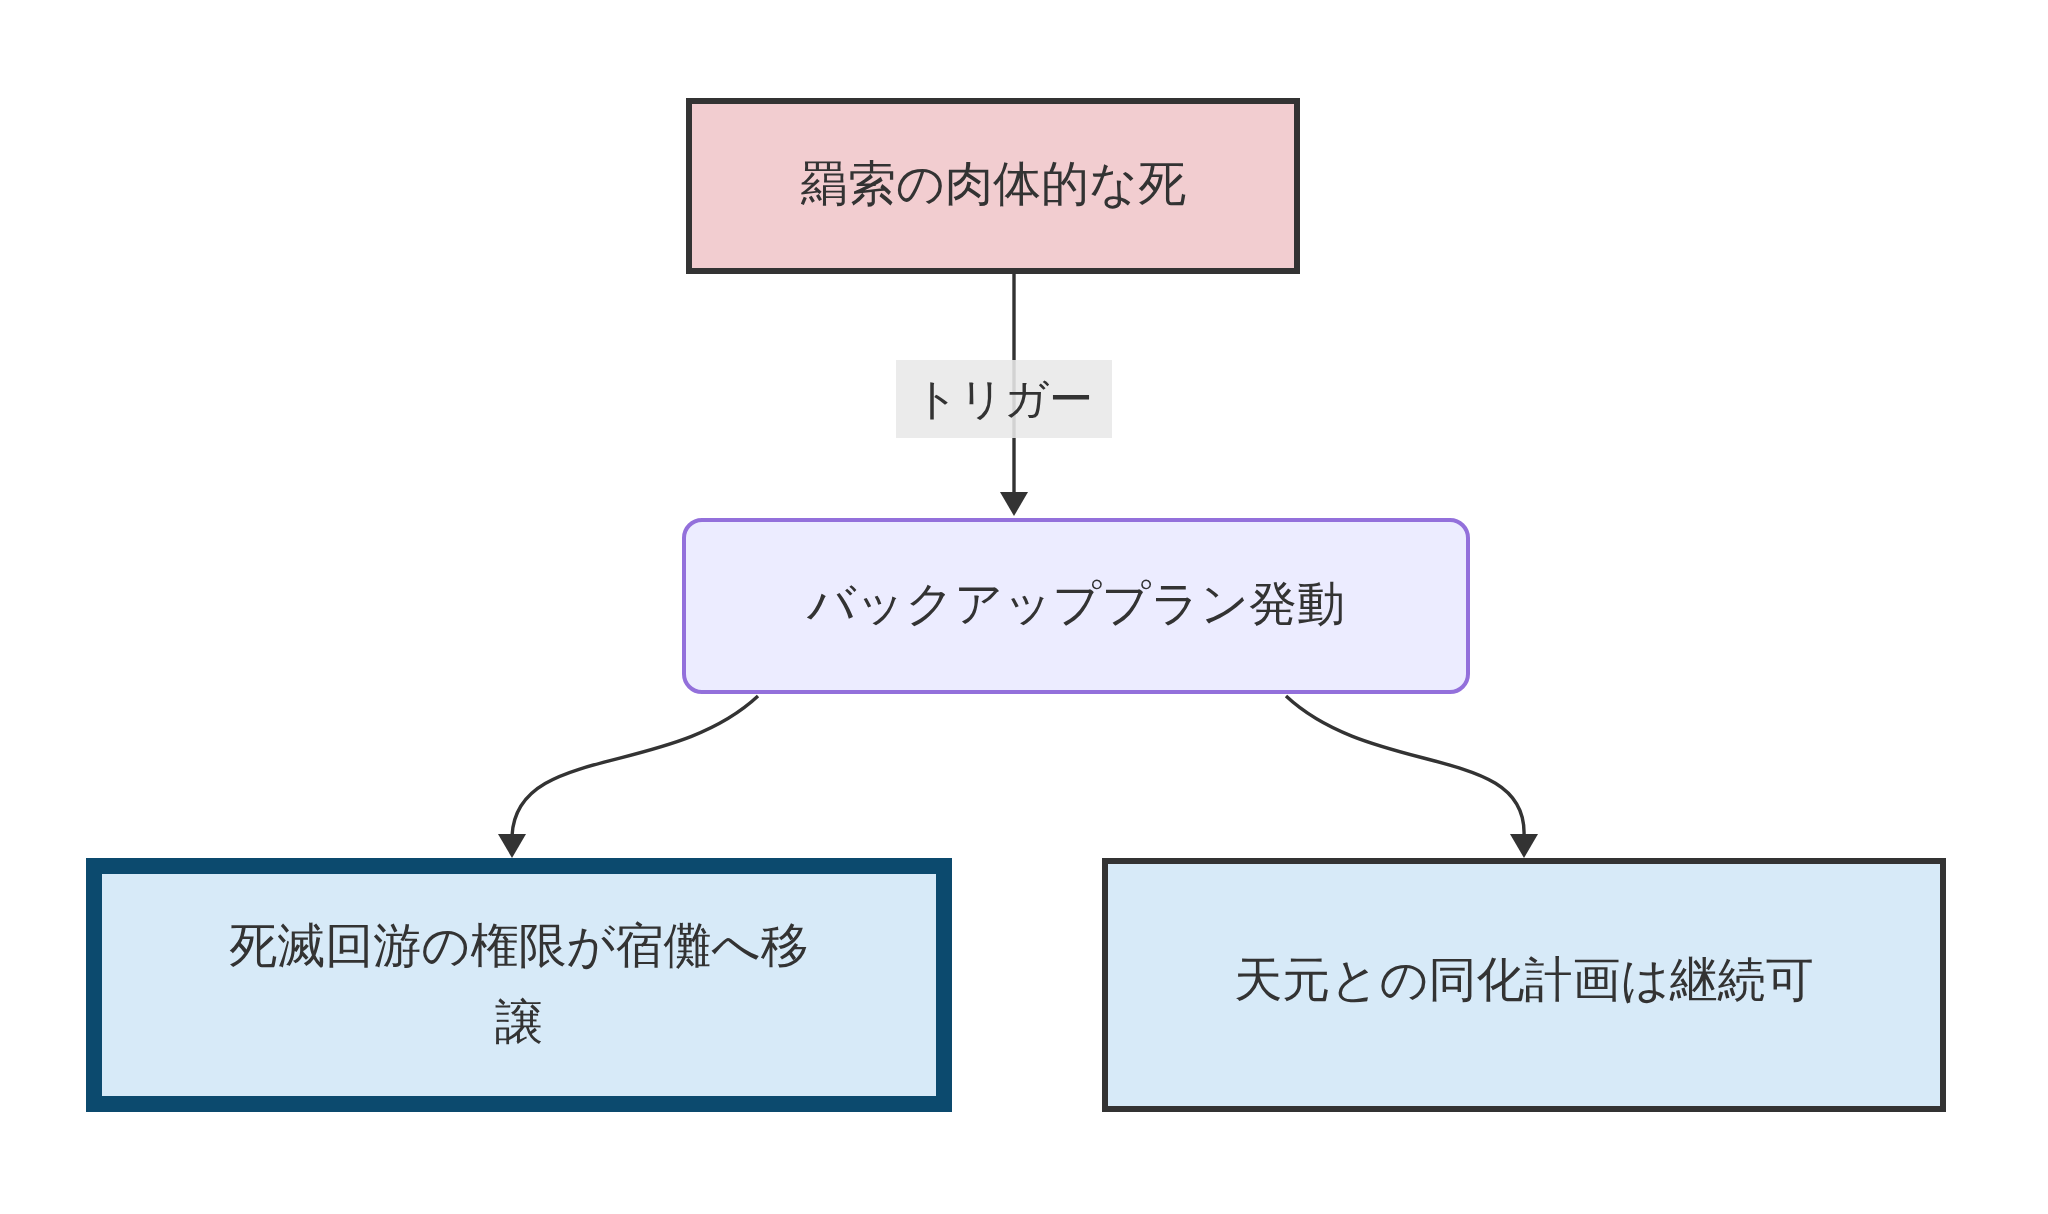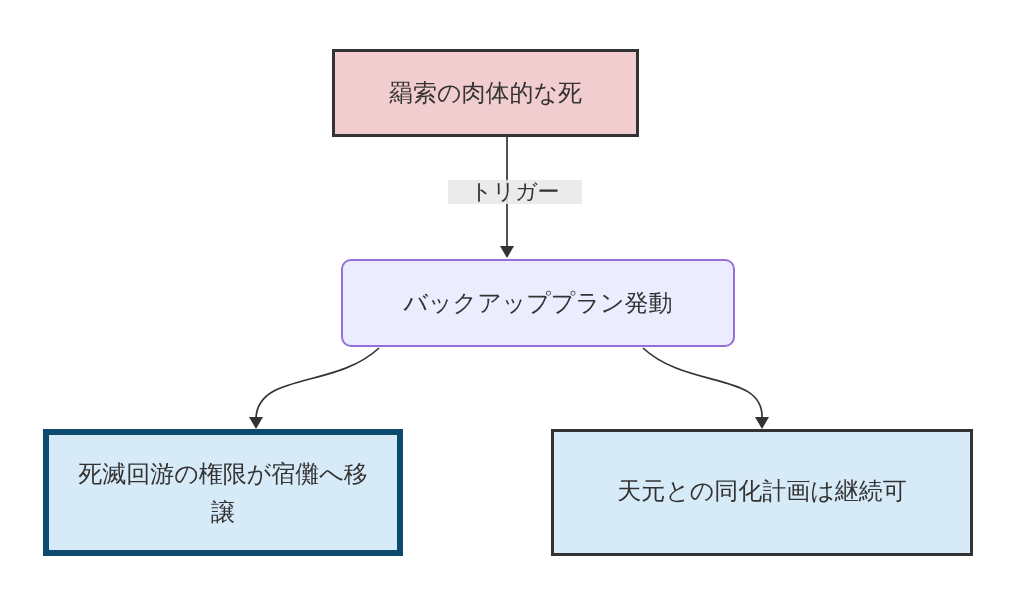--- a/index.html
+++ b/index.html
@@ -28,59 +28,59 @@
     box-sizing: border-box;
     display: flex;
     flex-direction: column;
     align-items: center;
     justify-content: center;
     text-align: center;
     font-size: 24px;
     line-height: 38px;
   }
   .node-pink {
-    left: 332px;
+    left: 343px;
     top: 49px;
     width: 307px;
     height: 88px;
     background: #f2cdd0;
     border: 3px solid #333333;
   }
   .node-purple {
     left: 341px;
     top: 259px;
     width: 394px;
     height: 88px;
     background: #ececff;
     border: 2px solid #9370db;
     border-radius: 10px;
   }
   .node-blue-left {
     left: 43px;
     top: 429px;
-    width: 360px;
+    width: 433px;
     height: 127px;
     background: #d7eaf8;
-    border: 6px solid #0c4a6e;
+    border: 8px solid #0c4a6e;
   }
   .node-blue-right {
     left: 551px;
     top: 429px;
     width: 422px;
     height: 127px;
     background: #d7eaf8;
     border: 3px solid #333333;
     font-family: Liberation Mono, monospace;
   }
   .edge-label {
     position: absolute;
     left: 448px;
     top: 180px;
-    height: 24px;
-    padding: 0 22px;
+    height: 39px;
+    padding: 0 9px;
     display: flex;
     align-items: center;
     justify-content: center;
     background: rgba(232, 232, 232, 0.88);
     font-size: 22px;
     color: #333333;
     white-space: nowrap;
   }
   .line2:empty { display: none; }
 </style>

